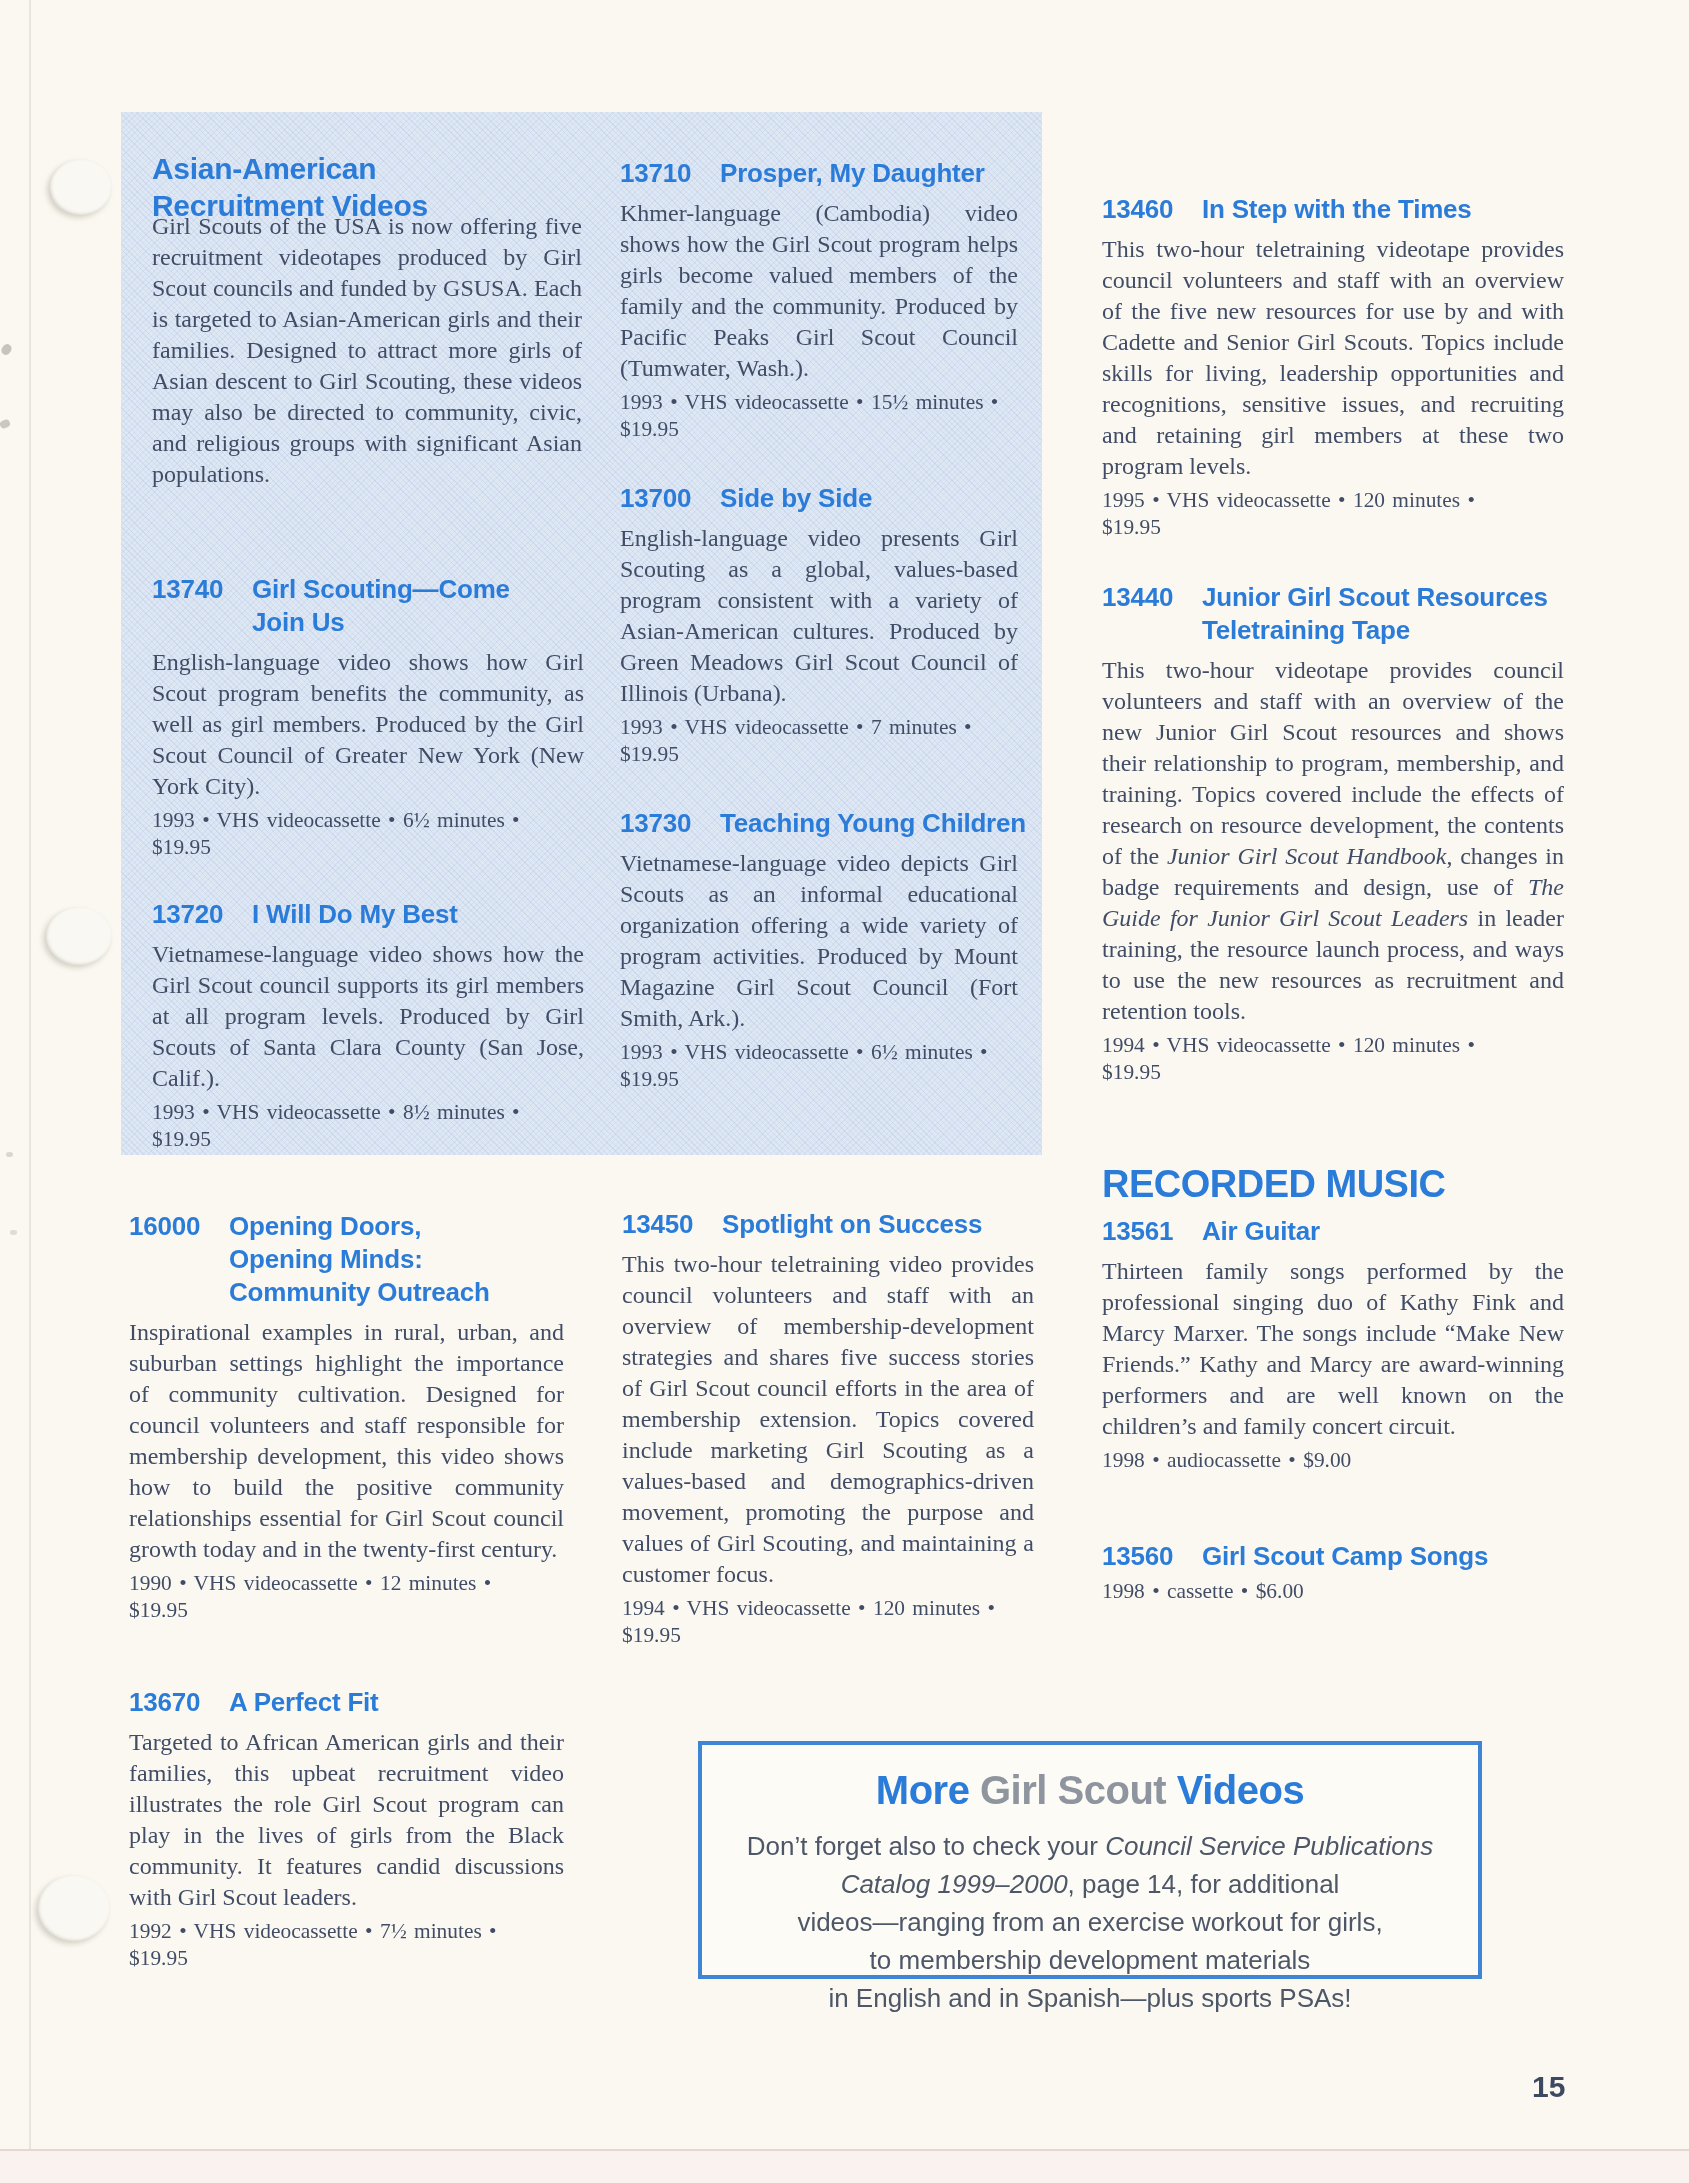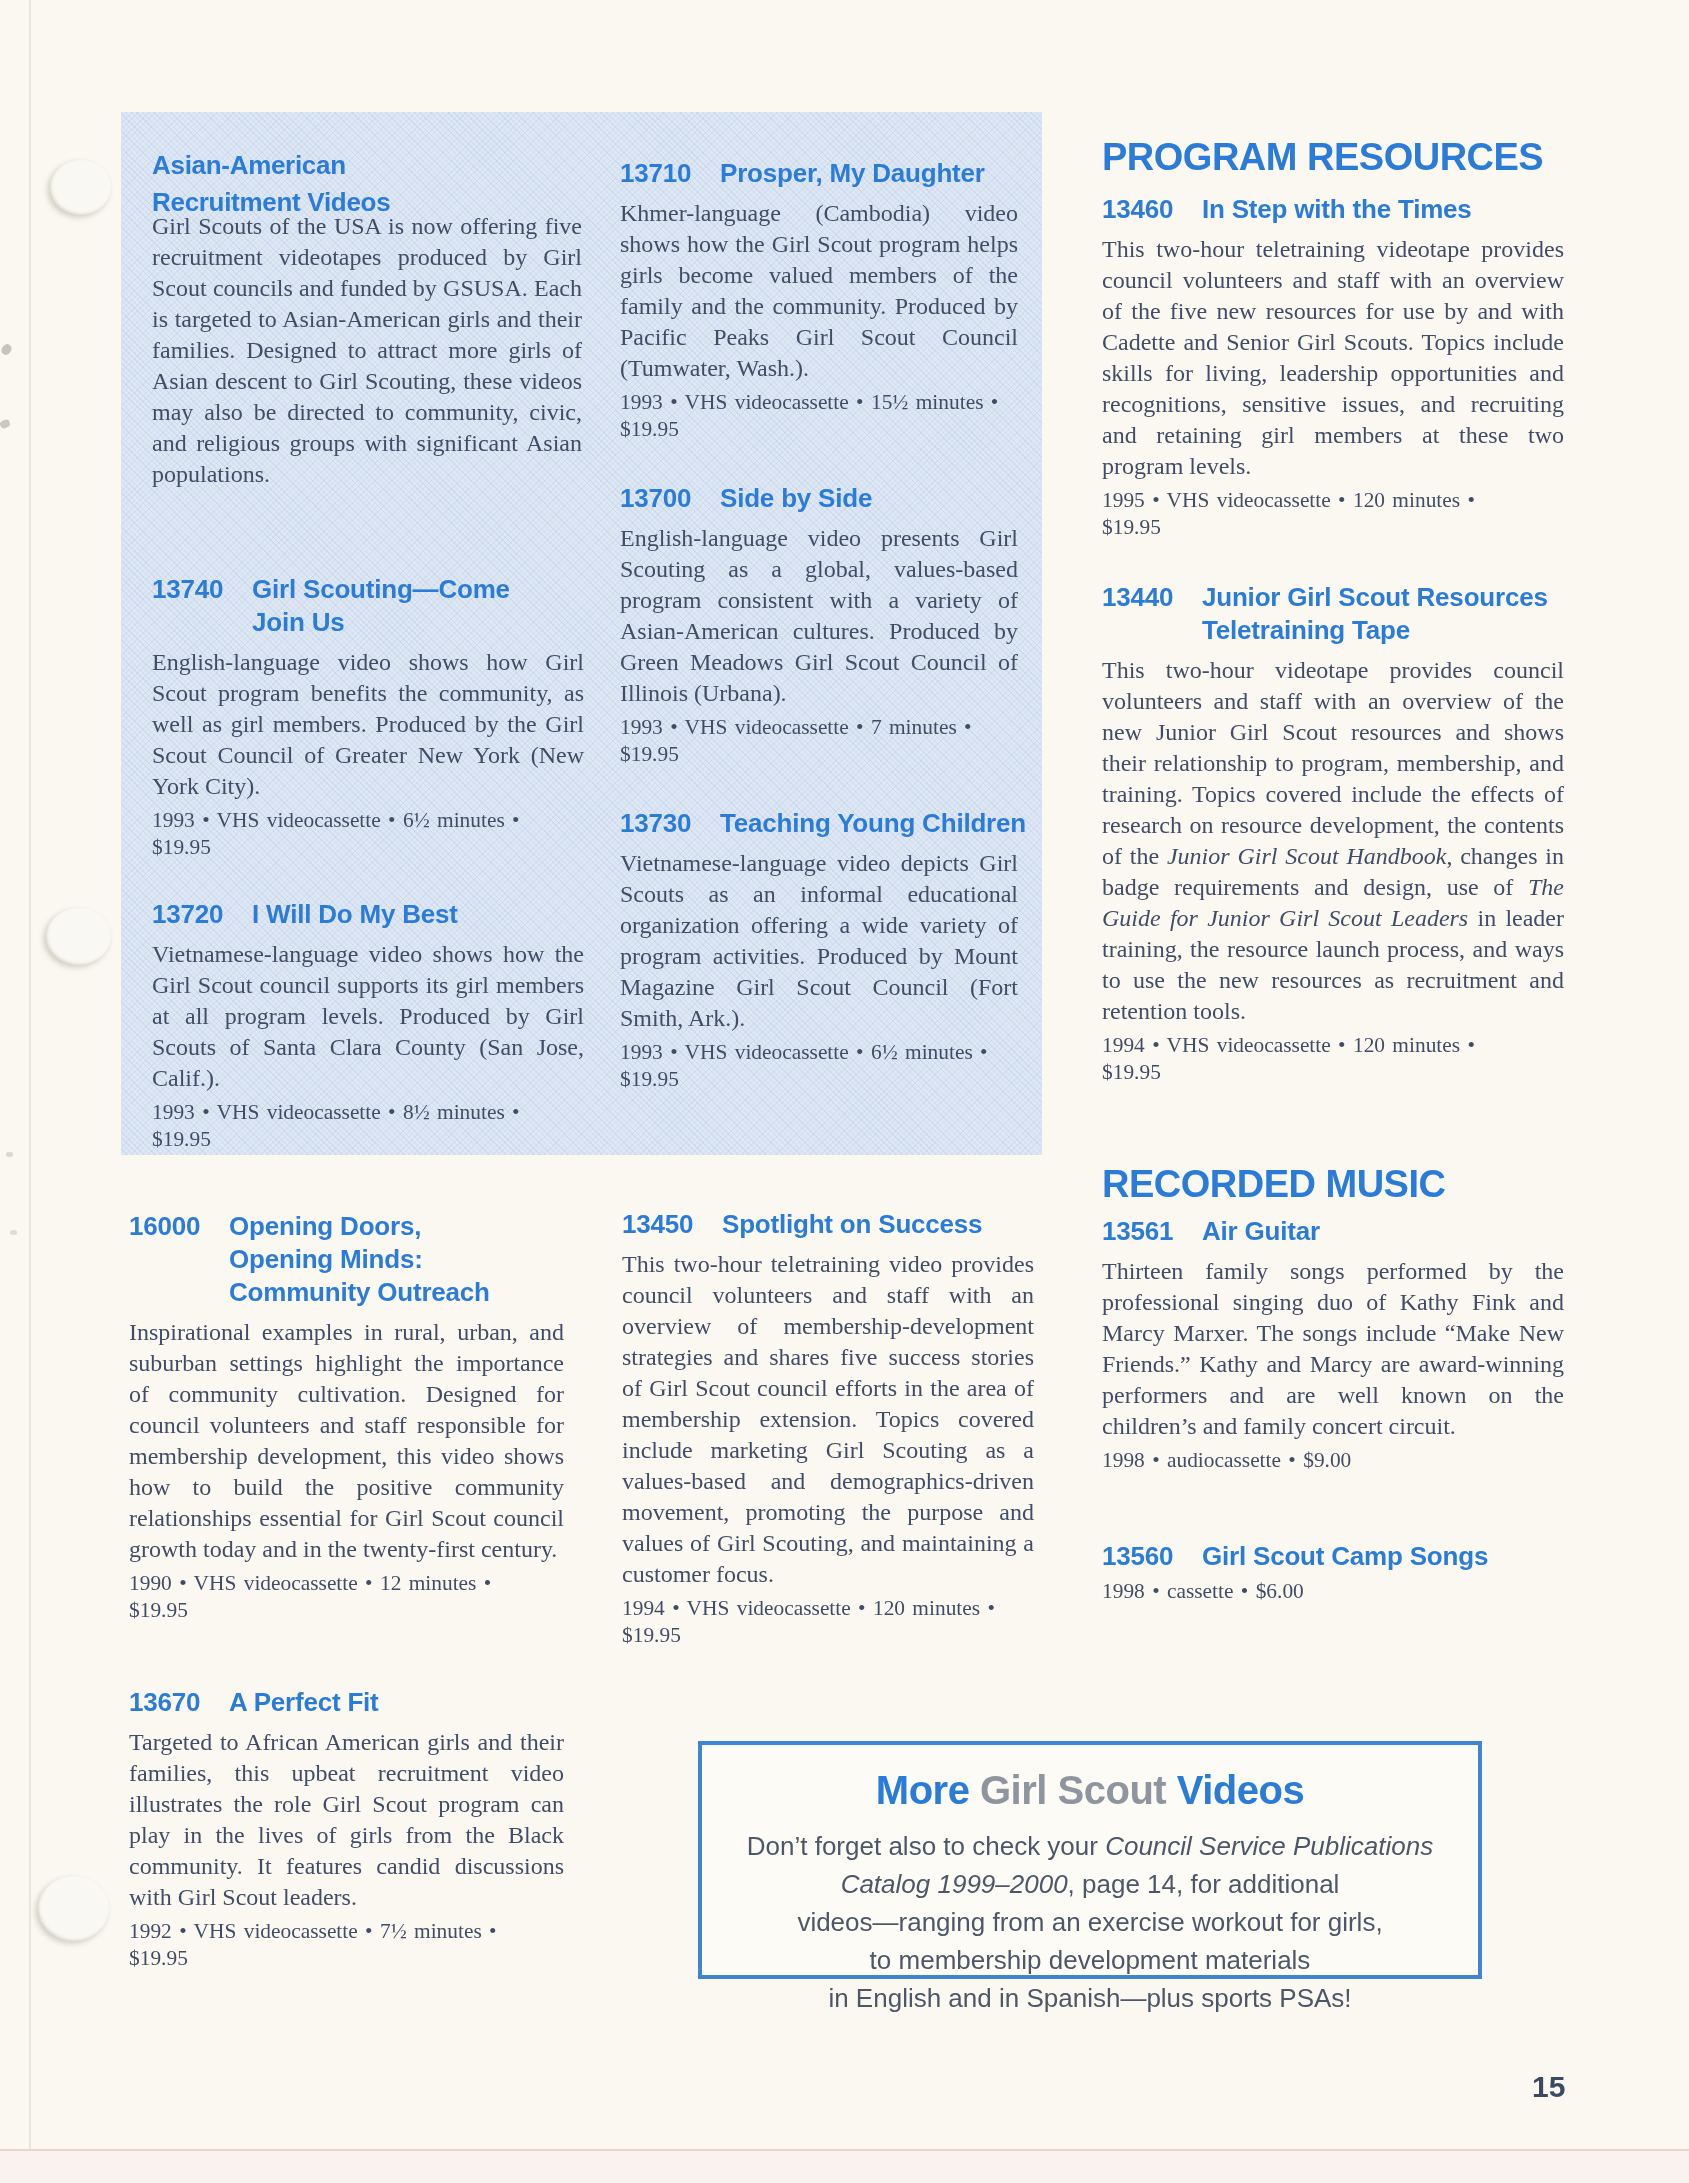--- a/index.html
+++ b/index.html
@@ -28,21 +28,21 @@
   .bluebox{
     position:absolute;left:121px;top:112px;width:921px;height:1043px;
     background-color:#dee7f4;
     background-image:
       repeating-linear-gradient(45deg, rgba(125,152,205,0.14) 0px, rgba(125,152,205,0.14) 1px, transparent 1px, transparent 4px),
       repeating-linear-gradient(-45deg, rgba(125,152,205,0.10) 0px, rgba(125,152,205,0.10) 1px, transparent 1px, transparent 4px);
   }
   .bb-heading{
     position:absolute;left:152px;top:125px;
     font-family:"Liberation Sans", sans-serif;font-weight:700;
-    font-size:26px;line-height:37px;color:#2b7cd9;
+    font-size:30px;line-height:37px;color:#2b7cd9;
     letter-spacing:-0.3px;white-space:pre-line;
   }
   .bb-intro{
     position:absolute;left:152px;top:211px;width:430px;
     font-size:24px;line-height:31px;color:#414d66;
     text-align:justify;margin:0;
   }
 
   
   .entry{position:absolute;}
@@ -198,21 +198,20 @@
   <div class="entry e13450">
     <div class="entry-head">
       <span class="code">13450</span>
       <span class="etitle">Spotlight on Success</span>
     </div>
     <p class="ebody">This two-hour teletraining video provides council volunteers and staff with an overview of membership-development strategies and shares five success stories of Girl Scout council efforts in the area of membership extension. Topics covered include marketing Girl Scouting as a values-based and demographics-driven movement, promoting the purpose and values of Girl Scouting, and maintaining a customer focus.</p>
     <div class="emeta">1994 • VHS videocassette • 120 minutes •</div>
     <div class="eprice">$19.95</div>
   </div>
 
-  <h1 class="colhead ch-program">PROGRAM RESOURCES</h1>
 
   <div class="entry e13460">
     <div class="entry-head">
       <span class="code">13460</span>
       <span class="etitle">In Step with the Times</span>
     </div>
     <p class="ebody">This two-hour teletraining videotape provides council volunteers and staff with an overview of the five new resources for use by and with Cadette and Senior Girl Scouts. Topics include skills for living, leadership opportunities and recognitions, sensitive issues, and recruiting and retaining girl members at these two program levels.</p>
     <div class="emeta">1995 • VHS videocassette • 120 minutes •</div>
     <div class="eprice">$19.95</div>
   </div>

